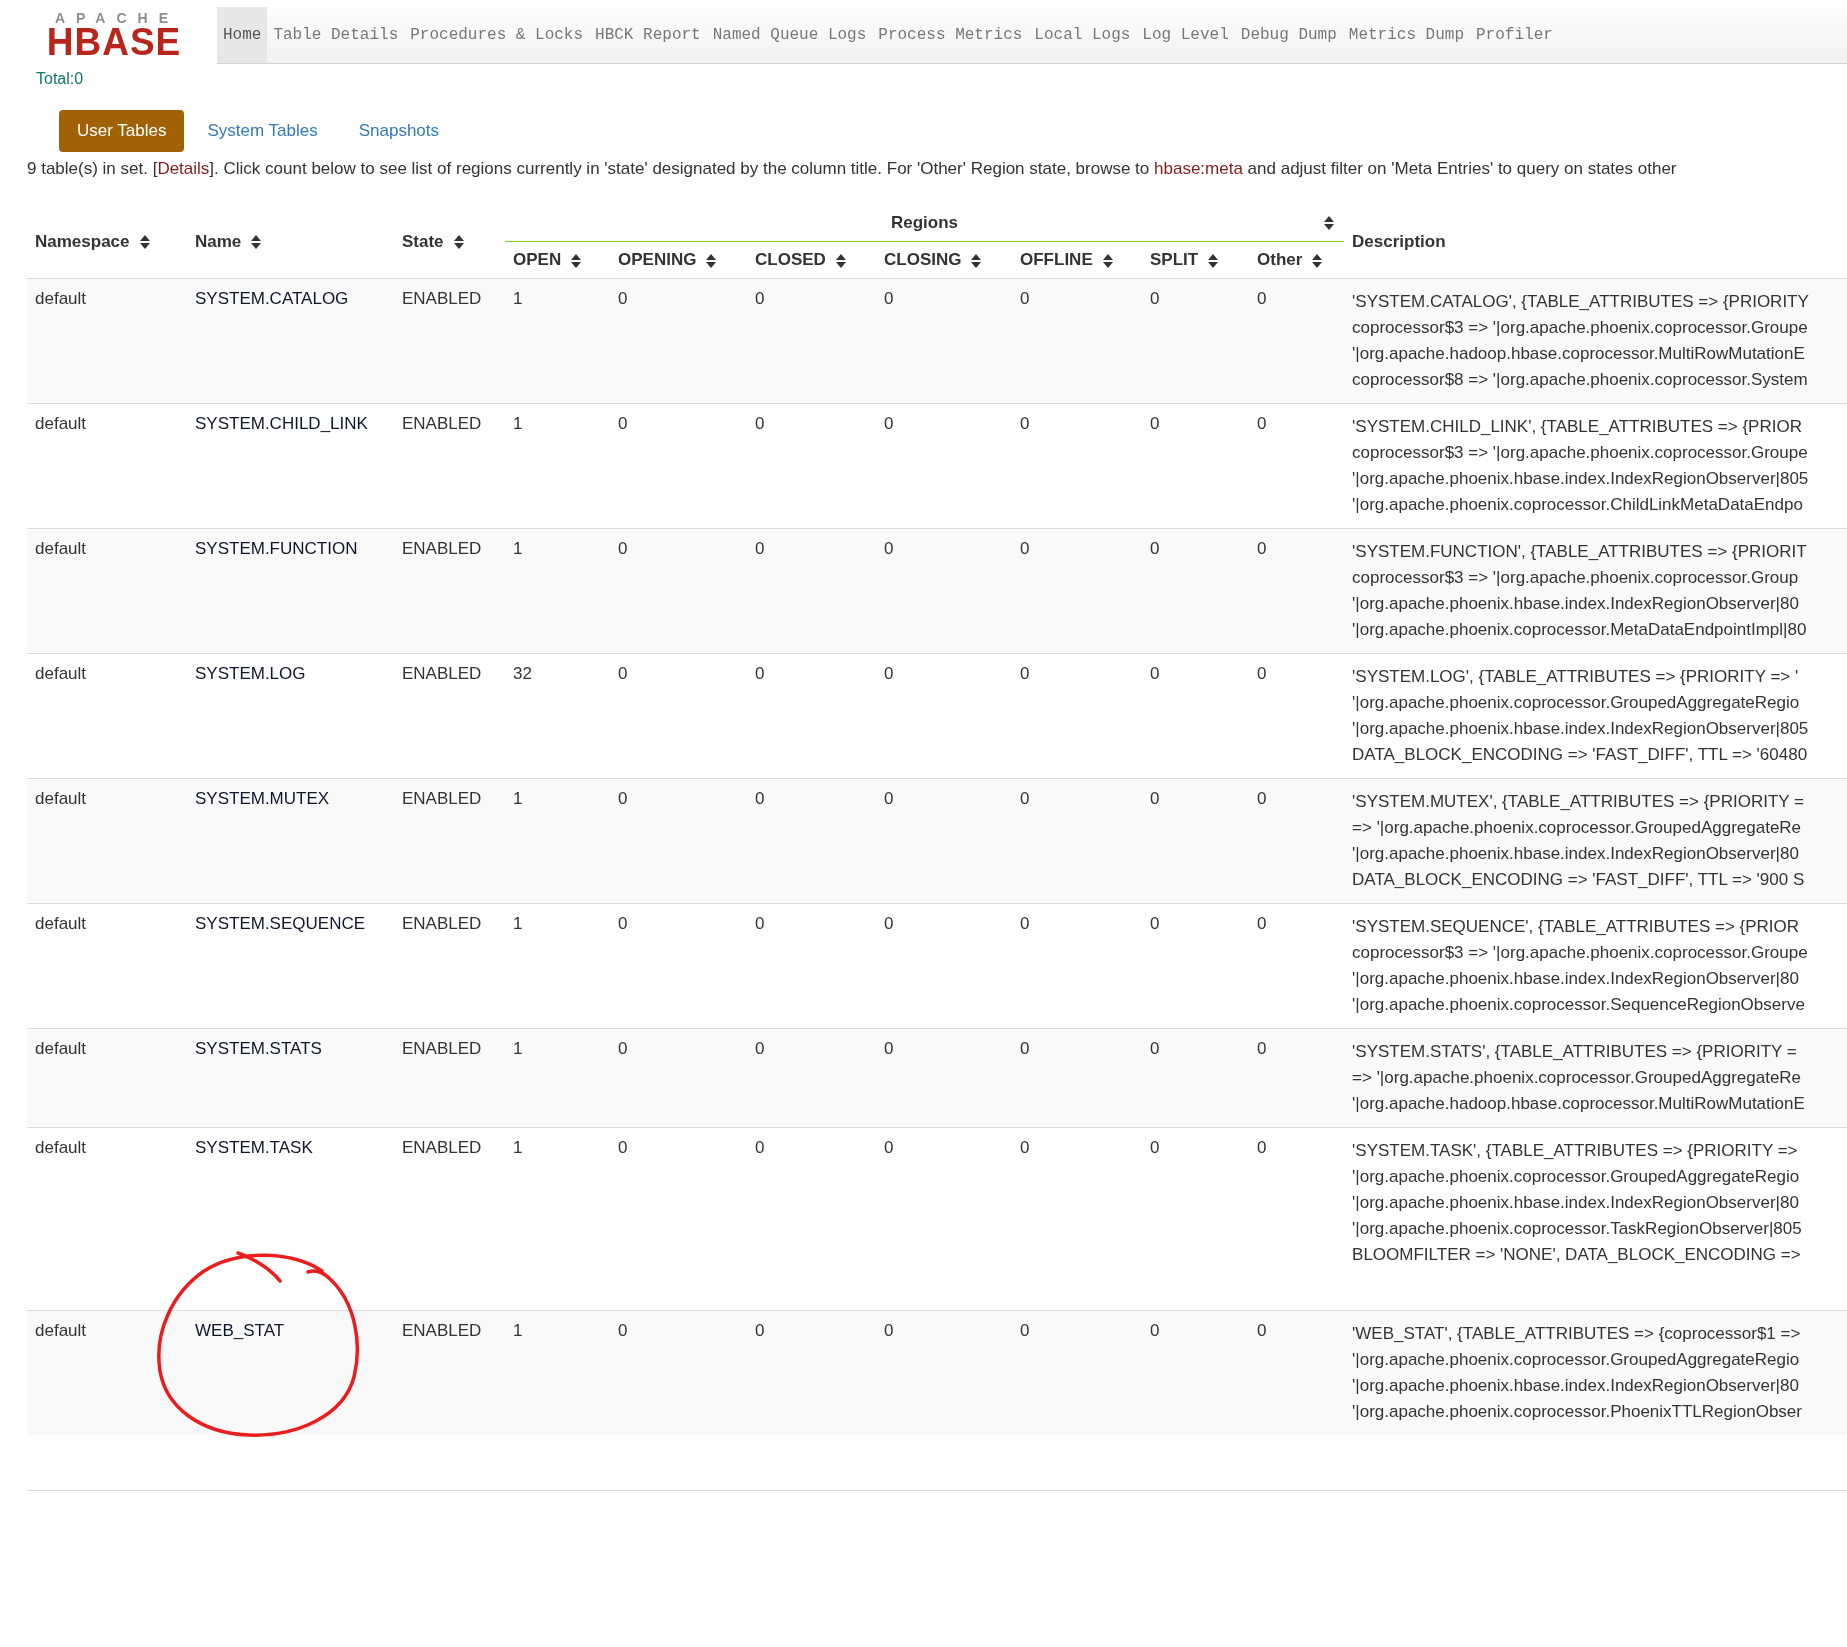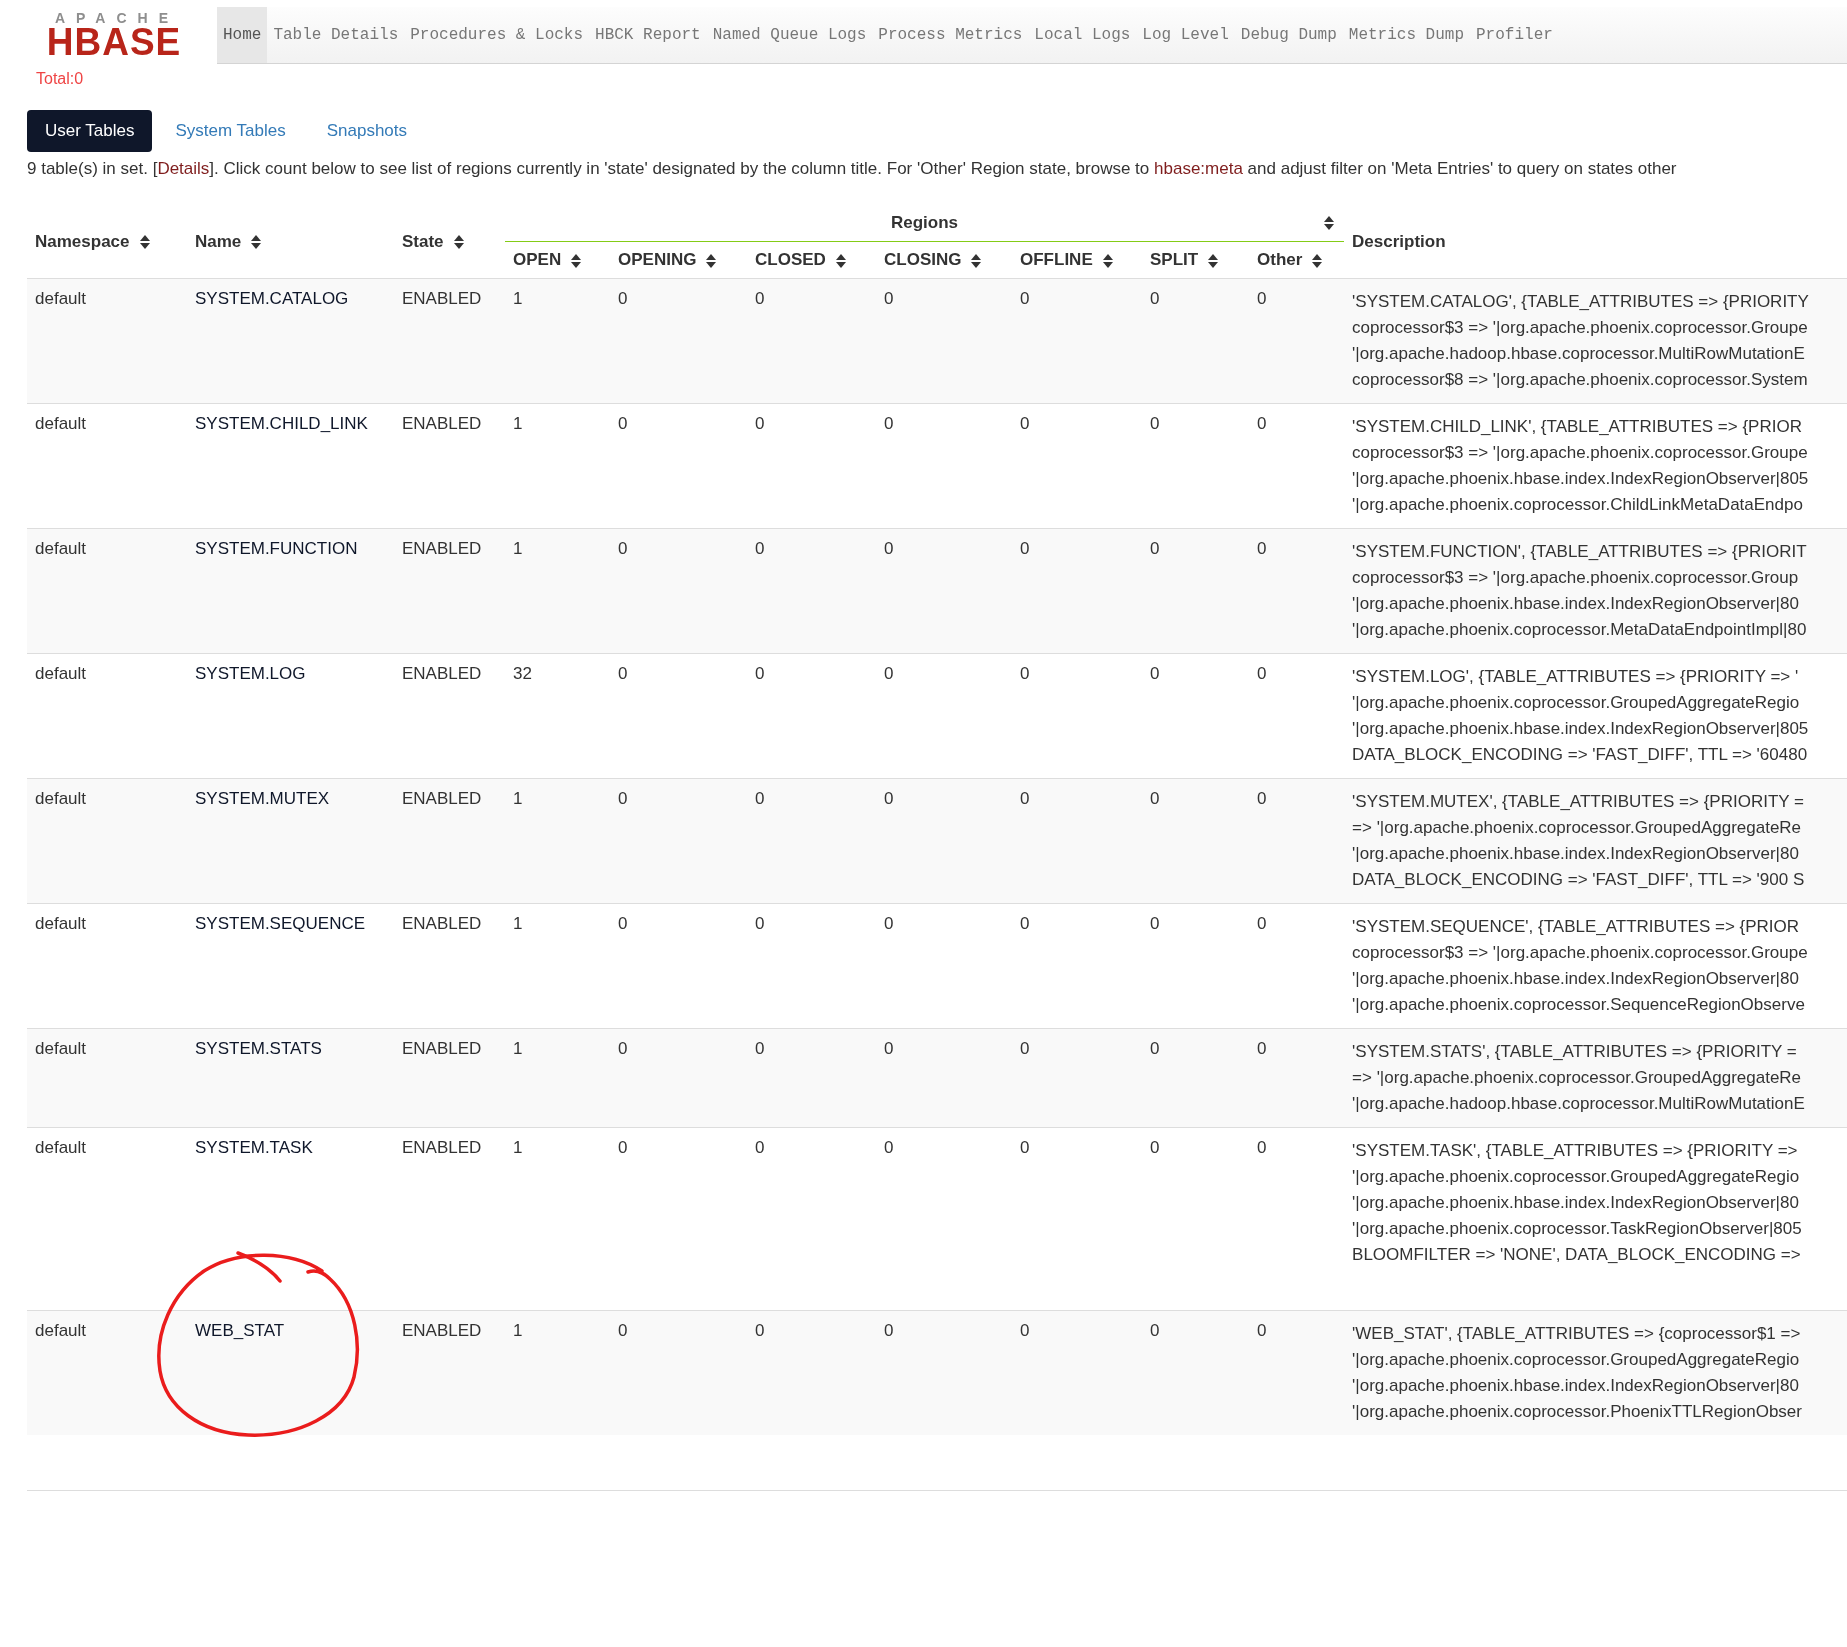--- a/index.html
+++ b/index.html
@@ -16,29 +16,29 @@
   .brand .apache { font-size: 14px; font-weight: bold; color: #8e8e8e; letter-spacing: 11px;
     text-indent: 6px; line-height: 14px; }
   .brand .hbase { font-size: 37px; font-weight: bold; color: #b8251a; letter-spacing: 1px;
     line-height: 34px; font-family: "Liberation Sans", sans-serif; transform: scaleY(1.05); }
   .nav { position: absolute; left: 217px; top: 0; right: 0; height: 56px;
     display: flex; align-items: stretch; }
   .nav-item { display: flex; align-items: center; padding: 0 6px; font-size: 16px;
     color: #777; cursor: pointer; white-space: nowrap; font-family: Liberation Mono, monospace; }
   .nav-item.active { background: #e7e7e7; color: #555; }
 
-  .total-line { margin: 6px 0 0 36px; font-size: 16px; color: #ef4444; }
+  .total-line { margin: 6px 0 0 36px; font-size: 16px; color: #0f766e; }
 
   
   .page { padding: 0 0 0 27px; }
   .page-title { margin-top: 72px; font-size: 34px; font-weight: 500; color: #337ab7; }
   .tabs { margin-top: 22px; display: flex; align-items: center; }
   .tab { font-size: 17px; color: #337ab7; padding: 11px 18px; border-radius: 4px;
     cursor: pointer; margin-right: 5px; }
-  .tab.active { background: #0f172a; color: #fff; }
+  .tab.active { background: #a16207; color: #fff; margin-left: 32px; }
   .intro { margin-top: 7px; font-size: 17px; white-space: nowrap; overflow: hidden; }
   .intro a { color: #7f1d1d; text-decoration: none; cursor: pointer; }
 
   
   .tbl-wrap { margin-top: 26px; }
   table { border-collapse: collapse; table-layout: fixed; width: 2450px; font-size: 17px; }
   th, td { text-align: left; vertical-align: top; padding: 10px 8px; }
   thead th { font-weight: bold; vertical-align: middle; padding: 8px; }
   th.group { position: relative; text-align: center; border-bottom: 1px solid #84cc16; }
   th.group .sort { position: absolute; right: 10px; top: 50%; transform: translateY(-50%); }

